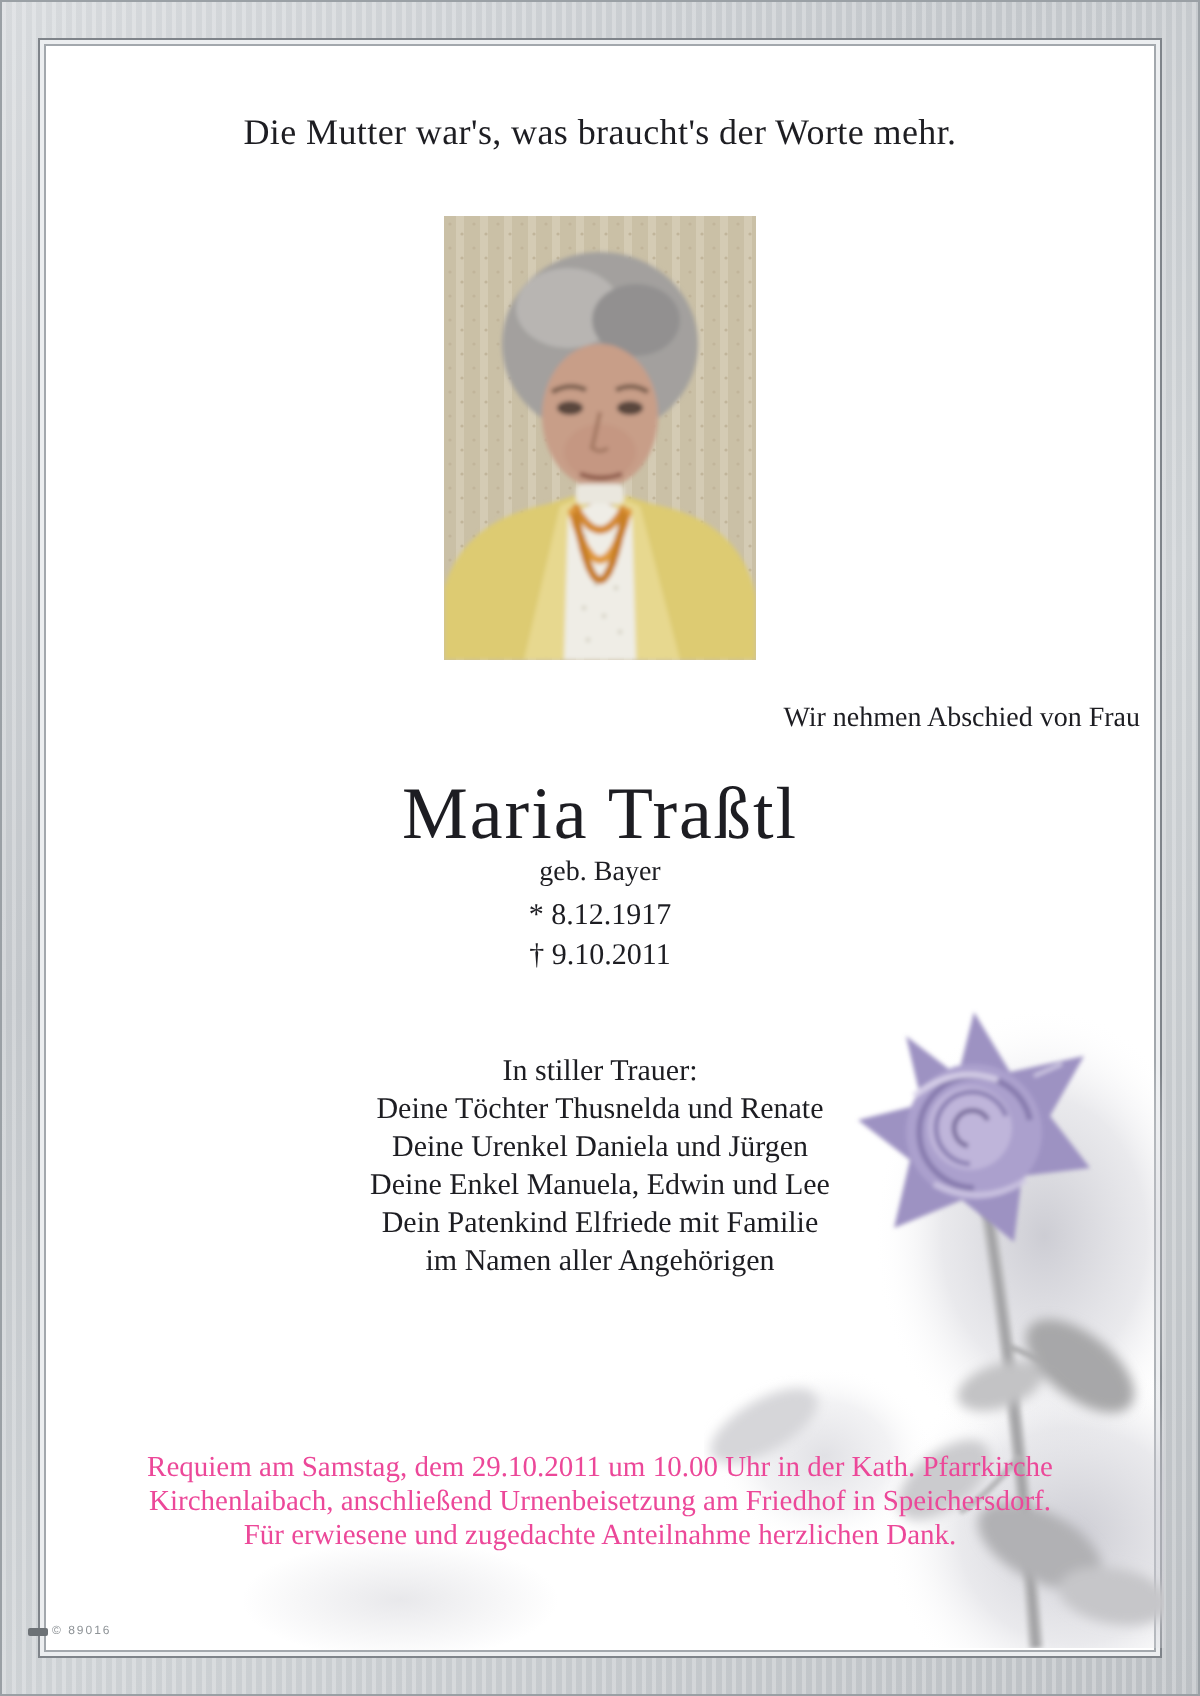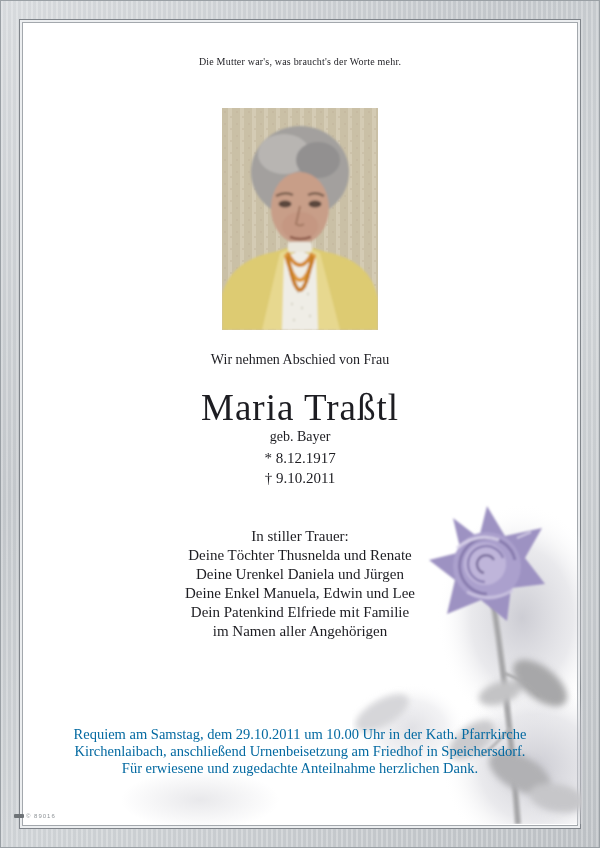--- a/index.html
+++ b/index.html
@@ -19,28 +19,28 @@
     box-sizing:border-box;
   }
   .frame-inner{
     position:absolute;left:19px;top:19px;right:19px;bottom:19px;
     background:#ffffff;
     border:1px solid #7f848a;
     box-shadow: inset 0 0 0 2px #eceef0, inset 0 0 0 3px #a3a8ad;
   }
   
   .txt{position:absolute;left:30px;right:30px;text-align:center;z-index:5;}
-  .epigraph{top:56px;font-size:10px;letter-spacing:.2px;}
-  .intro{top:352px;font-size:14px;}
+  .epigraph{top:56px;font-size:18px;letter-spacing:.2px;}
+  .intro{top:352px;font-size:14px;text-align:right;}
   .name{top:386px;font-size:37px;letter-spacing:1px;}
   .maiden{top:429px;font-size:14px;text-align:center;}
   .birth{top:450px;font-size:15px;}
   .death{top:470px;font-size:15px;}
   .mourning{top:527px;font-size:15px;line-height:19px;}
-  .footer{top:726px;font-size:14.5px;line-height:17px;color:#0369a1;}
+  .footer{top:726px;font-size:14.5px;line-height:17px;color:#ec4899;}
   
   .portrait{position:absolute;left:222px;top:108px;width:156px;height:222px;z-index:4;}
   .portrait svg{display:block;width:156px;height:222px;}
   
   .rose{position:absolute;left:352px;top:478px;width:230px;height:346px;z-index:1;}
   .rose svg{display:block;width:230px;height:346px;}
   .smudge{
     position:absolute;left:120px;top:770px;width:160px;height:60px;z-index:0;
     background:radial-gradient(ellipse at center,rgba(190,190,198,.35),rgba(190,190,198,0) 70%);
   }

